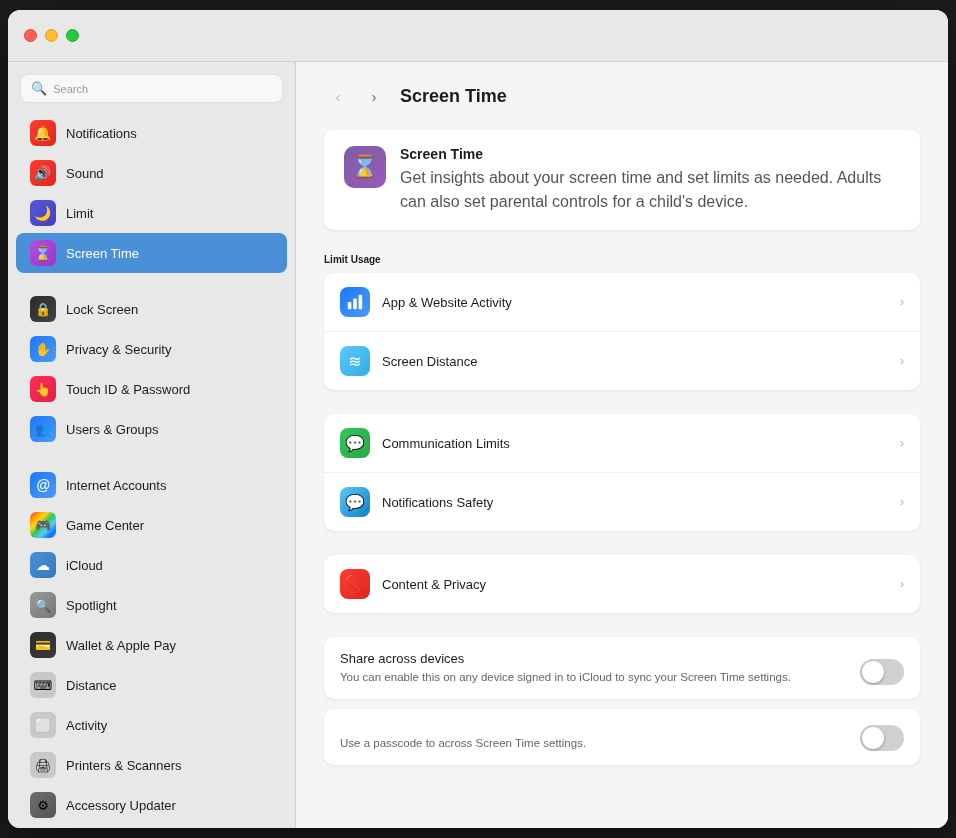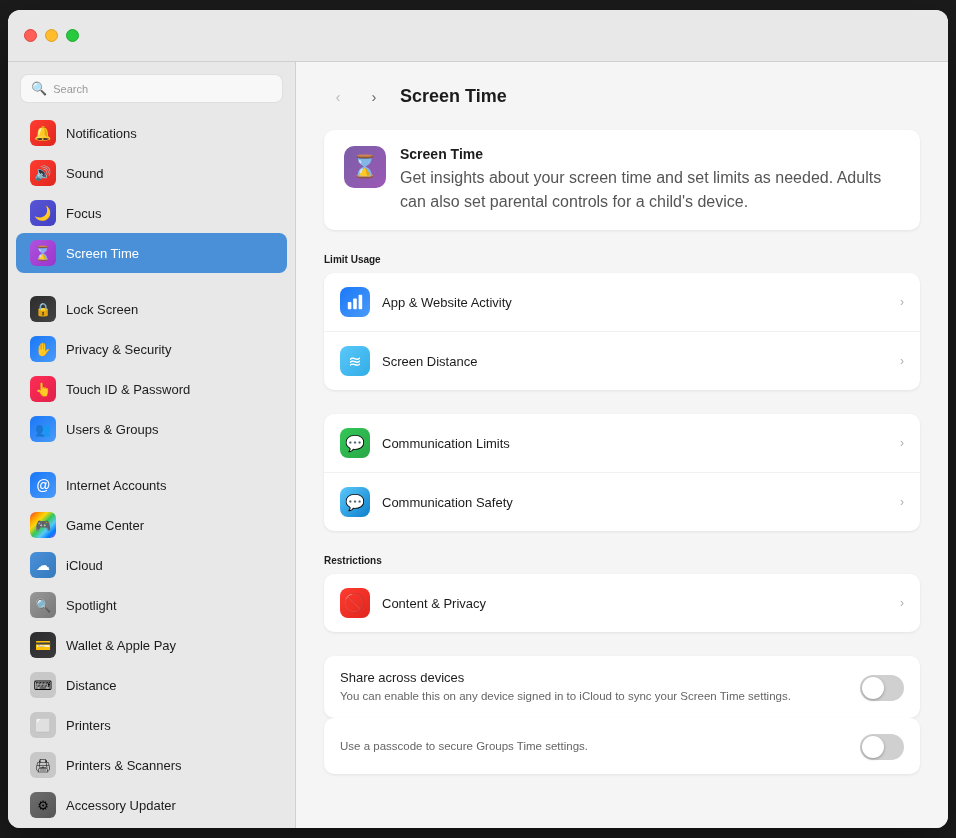--- a/index.html
+++ b/index.html
@@ -222,25 +222,26 @@
       font-size: 13px;
       color: #1c1c1c;
     }
     .row-chevron {
       color: #b0b0b0;
       font-size: 12px;
     }
     
     .toggle-row {
       display: flex;
-      align-items: center;
+      align-items: flex-end;
       padding: 14px 16px;
       gap: 12px;
       background: white;
       border-radius: 10px;
+      margin-bottom: 10px;
       box-shadow: 0 1px 3px rgba(0,0,0,0.08);
     }
     .toggle-text-container {
       flex: 1;
     }
     .toggle-row-title {
       font-size: 13px;
       font-weight: 500;
       color: #1c1c1c;
       margin-bottom: 3px;
@@ -314,21 +315,21 @@
       <div class="sidebar-item">
         <div class="item-icon icon-bg-red">🔔</div>
         <span class="item-label">Notifications</span>
       </div>
       <div class="sidebar-item">
         <div class="item-icon icon-bg-red">🔊</div>
         <span class="item-label">Sound</span>
       </div>
       <div class="sidebar-item">
         <div class="item-icon icon-bg-indigo">🌙</div>
-        <span class="item-label">Focus</span>
+        <span class="item-label">Limit</span>
       </div>
       <div class="sidebar-item active">
         <div class="item-icon icon-bg-purple">⌛</div>
         <span class="item-label">Screen Time</span>
       </div>
 
       <div class="sidebar-divider"></div>
 
       <div class="sidebar-item">
         <div class="item-icon icon-bg-dark" style="font-size:13px;">🔒</div>
@@ -368,21 +369,21 @@
       <div class="sidebar-item">
         <div class="item-icon icon-bg-wallet" style="font-size:13px;">💳</div>
         <span class="item-label">Wallet &amp; Apple Pay</span>
       </div>
       <div class="sidebar-item">
         <div class="item-icon" style="background:#c8c8c8; font-size:13px;">⌨</div>
         <span class="item-label">Distance</span>
       </div>
       <div class="sidebar-item">
         <div class="item-icon" style="background:#c8c8c8; font-size:13px;">⬜</div>
-        <span class="item-label">Printers</span>
+        <span class="item-label">Activity</span>
       </div>
       <div class="sidebar-item">
         <div class="item-icon" style="background:#c8c8c8; font-size:13px;">🖨</div>
         <span class="item-label">Printers &amp; Scanners</span>
       </div>
       <div class="sidebar-item">
         <div class="item-icon icon-bg-accessory" style="font-size:13px;">⚙</div>
         <span class="item-label">Accessory Updater</span>
       </div>
     </div>
@@ -424,43 +425,42 @@
       </div>
 
       <div class="section-group">
         <div class="section-row">
           <div class="row-icon icon-bg-green" style="color:white; font-size:16px;">💬</div>
           <span class="row-label">Communication Limits</span>
           <span class="row-chevron">›</span>
         </div>
         <div class="section-row">
           <div class="row-icon icon-bg-teal" style="color:white; font-size:16px;">💬</div>
-          <span class="row-label">Communication Safety</span>
+          <span class="row-label">Notifications Safety</span>
           <span class="row-chevron">›</span>
         </div>
       </div>
 
-      <div class="section-title">Restrictions</div>
       <div class="section-group">
         <div class="section-row">
           <div class="row-icon icon-bg-red" style="color:white; font-size:18px;">🚫</div>
           <span class="row-label">Content &amp; Privacy</span>
           <span class="row-chevron">›</span>
         </div>
       </div>
 
       <div class="toggle-row">
         <div class="toggle-text-container">
           <div class="toggle-row-title">Share across devices</div>
           <div class="toggle-row-desc">You can enable this on any device signed in to iCloud to sync your Screen Time settings.</div>
         </div>
         <div class="toggle"></div>
       </div>
 
       <div class="toggle-row">
         <div class="toggle-text-container">
-          <div class="toggle-row-desc">Use a passcode to secure Groups Time settings.</div>
+          <div class="toggle-row-desc">Use a passcode to across Screen Time settings.</div>
         </div>
         <div class="toggle"></div>
       </div>
     </div>
   </div>
 </div>
 
 </body></html>

